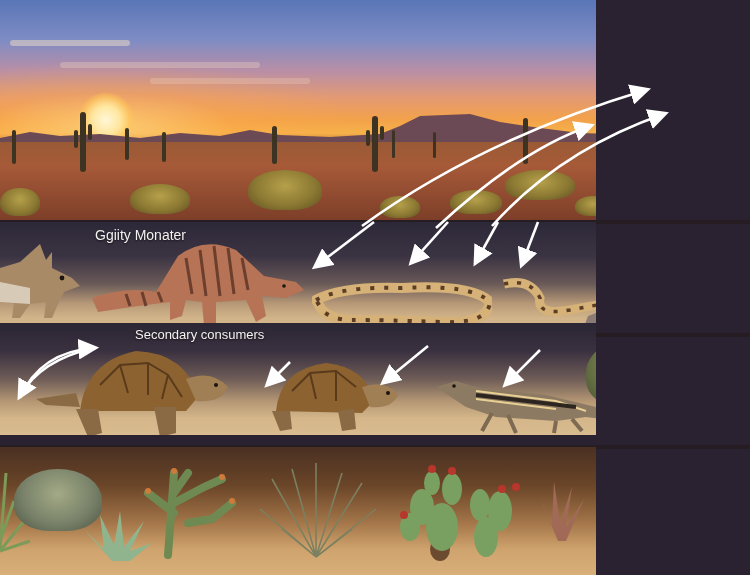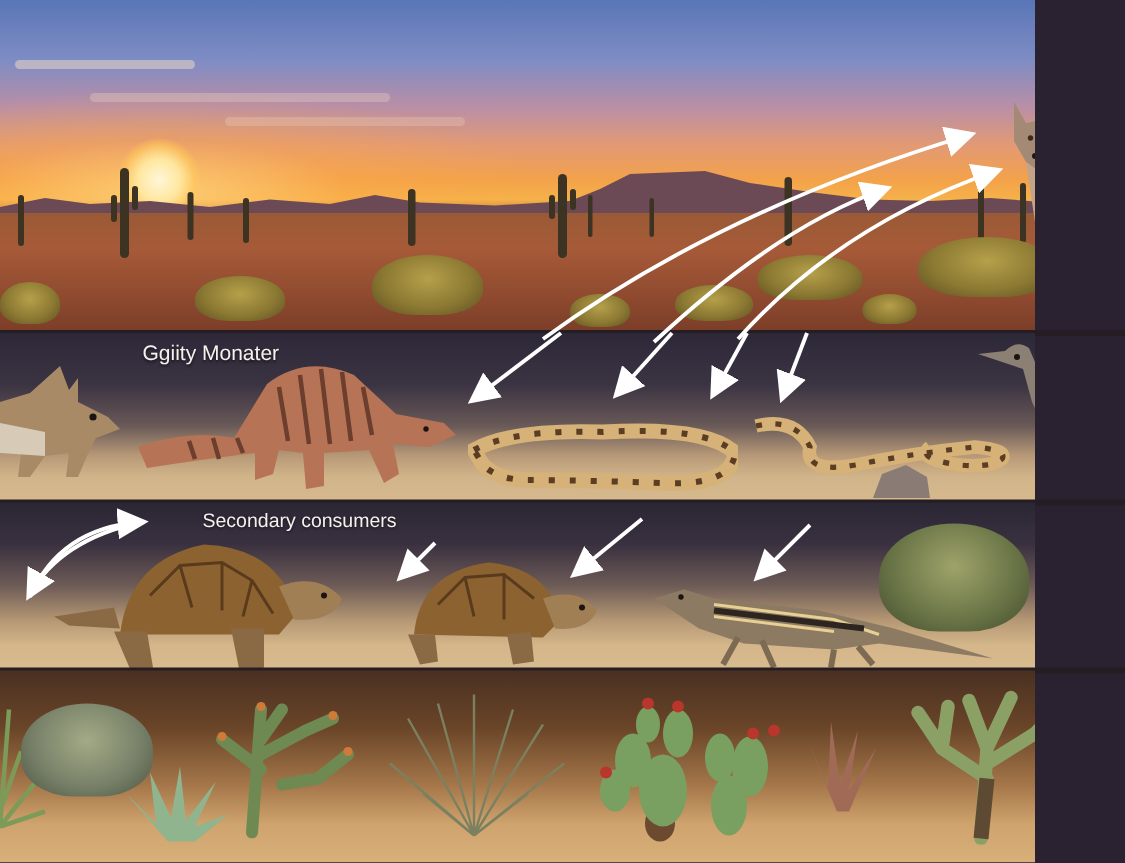--- a/index.html
+++ b/index.html
@@ -1,40 +1,40 @@
 <!DOCTYPE html>
 <html><head>
 <meta charset="utf-8">
 <style>
   * { margin: 0; padding: 0; box-sizing: border-box; }
   html, body { width: 750px; height: 575px; overflow: hidden; background: #2a2230; }
   body { font-family: "DejaVu Sans", sans-serif; position: relative; }
 
-  .panel { position: absolute; left: 0; width: 690px; overflow: hidden; }
+  .panel { position: absolute; left: 0; width: 596px; overflow: hidden; }
 
   
   #panel-top { top: 0; height: 222px;
     background: linear-gradient(180deg, #5a76b6 0%, #7e8cc4 18%, #b98fa6 32%, #e39a73 44%, #f3a24a 54%, #f6b24a 60%, #c87a3e 64%, #a2553a 72%, #8d4731 84%, #6f3526 100%); }
   .sun { position: absolute; left: 78px; top: 92px; width: 56px; height: 56px; border-radius: 50%;
     background: radial-gradient(circle, #fff7d8 0%, #ffe7a0 35%, rgba(255,200,90,0.6) 60%, rgba(255,170,60,0) 72%); }
   .sun-glow { position: absolute; left: 0; top: 60px; width: 360px; height: 120px;
     background: radial-gradient(ellipse at 30% 55%, rgba(255,214,130,0.75) 0%, rgba(255,170,70,0.35) 35%, rgba(255,150,60,0) 70%); }
   .cloud { position: absolute; height: 6px; border-radius: 6px; background: rgba(255,230,200,0.45); }
   .mountains { position: absolute; left: 0; top: 108px; width: 750px; height: 40px; }
   .ground-top { position: absolute; left: 0; top: 142px; width: 750px; height: 80px;
     background: linear-gradient(180deg, #9a5a35 0%, #a65a38 30%, #8e4a2f 70%, #7b3d28 100%); }
   .bush { position: absolute; border-radius: 50% 50% 40% 40%;
     background: radial-gradient(ellipse at 50% 40%, #b5a04a 0%, #8d7a33 55%, #5e4f22 100%); }
   .cactus { position: absolute; background: #3d3322; border-radius: 3px; }
 
   
   #panel-b2 { top: 222px; height: 113px;
     background: linear-gradient(180deg, #2d2838 0%, #3a3342 30%, #6a5a58 55%, #b69877 72%, #d2b48a 85%, #d6b98d 100%); }
   
-  #panel-b3 { top: 335px; height: 112px;
+  #panel-b3 { top: 323px; height: 112px;
     background: linear-gradient(180deg, #2a2633 0%, #3a3140 25%, #6e5c57 50%, #b59774 70%, #d4b68a 85%, #d8bb8e 100%); text-align: center; }
   
   #panel-b4 { top: 447px; height: 128px;
     background: linear-gradient(180deg, #4a3022 0%, #6a4528 30%, #a5774a 60%, #cfa36d 80%, #d8b07a 100%); }
 
   .band-divider { position: absolute; left: 0; width: 750px; height: 4px; background: #251d22; }
 
   .label { position: absolute; color: #f4f1ee; font-family: "Liberation Sans", sans-serif;
     text-shadow: 0 1px 2px rgba(0,0,0,0.6); white-space: nowrap; }
   #label-b2 { left: 95px; top: 5px; font-size: 14px; }

